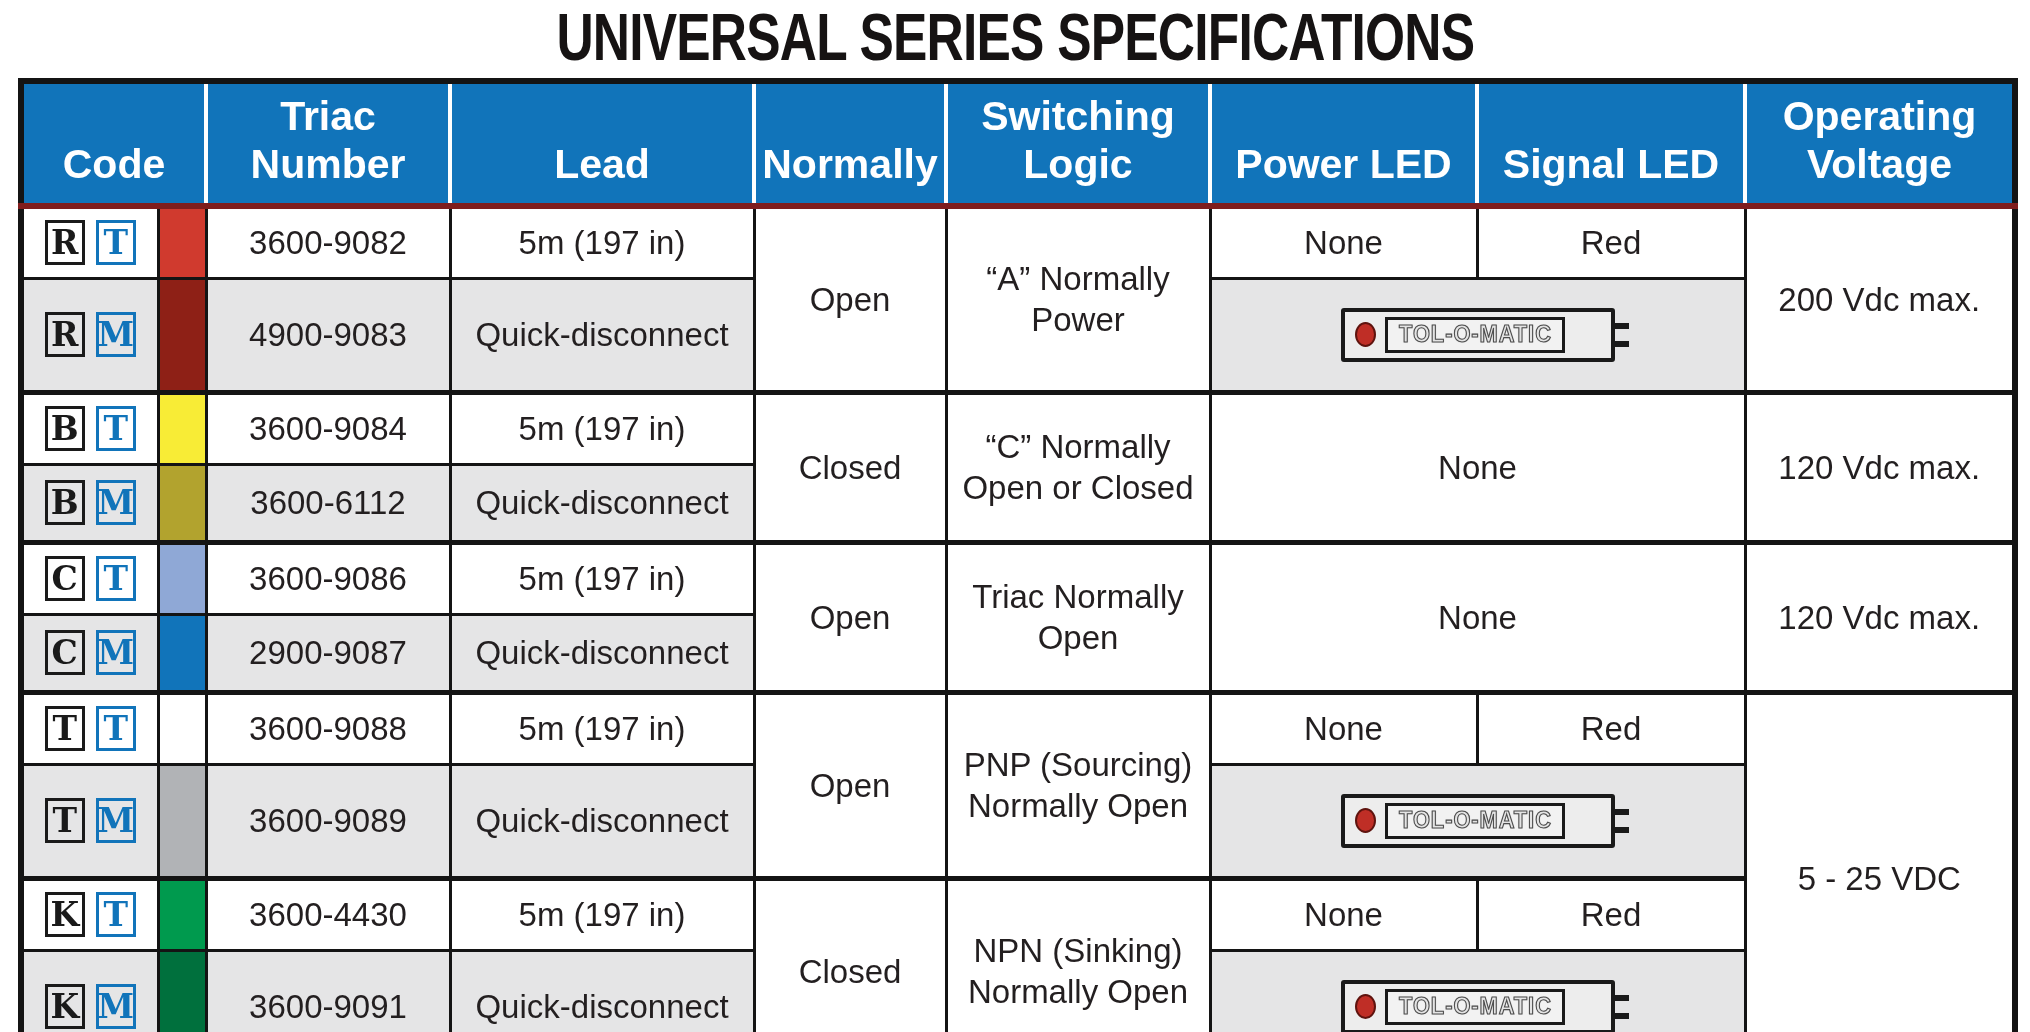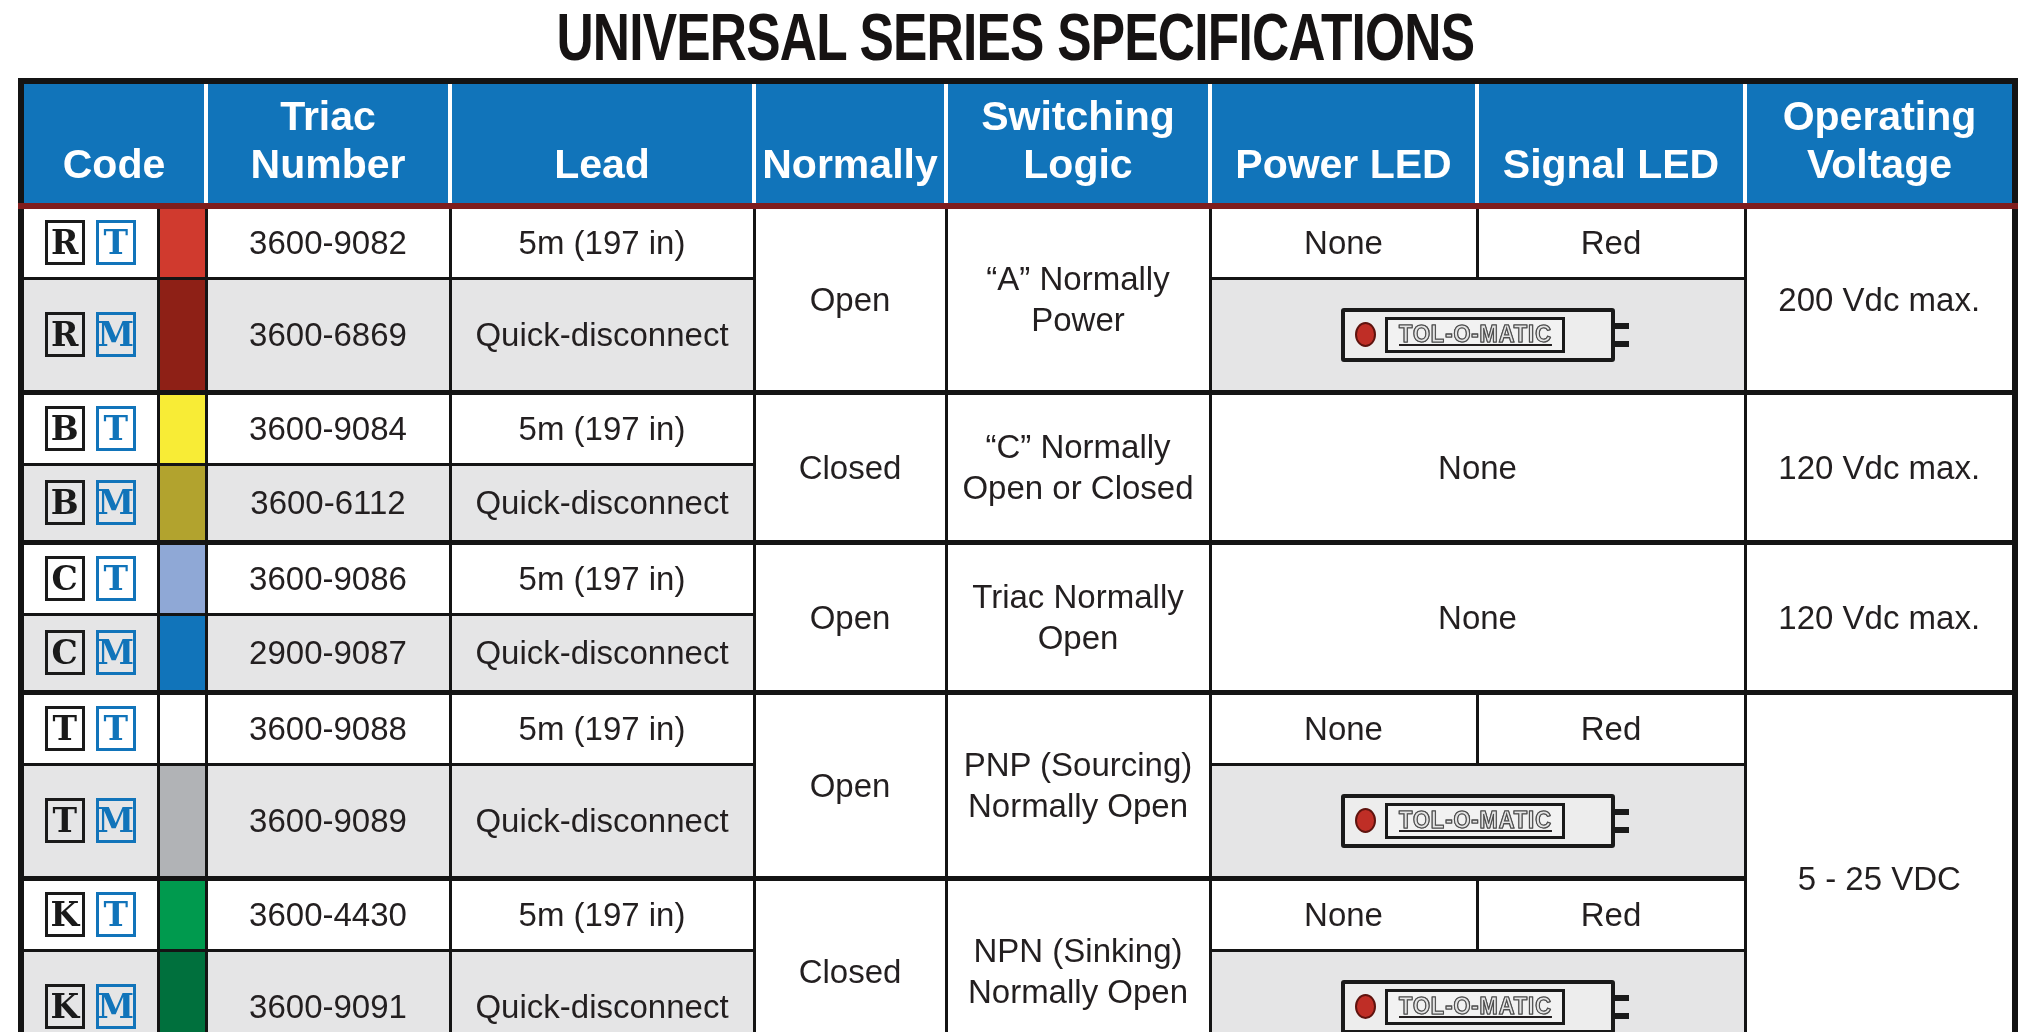--- a/index.html
+++ b/index.html
@@ -78,21 +78,21 @@
     font-weight:bold;font-size:33px;line-height:1;
     background:transparent;
   }
   .code-box.primary{border:3px solid #1a1a1a;color:#1a1a1a;}
   .code-box.secondary{border:3px solid #1174ba;color:#1174ba;}
 
   td.swatch{padding:0;}
 
   td.logic-cell{padding:2px 10px;}
 
-  td.sensor-cell{padding:6px 8px;text-decoration:underline;}
+  td.sensor-cell{padding:6px 8px;}
   .sensor{
     position:relative;
     width:274px;height:54px;
     margin:0 auto;
     background:#ededed;
     border:4px solid #1a1a1a;
     border-radius:3px;
     display:flex;align-items:center;
     box-sizing:border-box;
   }
@@ -179,21 +179,21 @@
           <td class="span-cell" rowspan="2">200 Vdc max.</td>
         </tr>
         <tr class="m-row tall">
           <td class="code-cell">
             <div class="code-boxes">
               <span class="code-box primary">R</span>
               <span class="code-box secondary">M</span>
             </div>
           </td>
           <td class="swatch" style="background-color: rgb(142, 32, 22);"></td>
-          <td>3600-6869</td>
+          <td>4900-9083</td>
           <td>Quick-disconnect</td>
           <td class="sensor-cell" colspan="2">
             <div class="sensor">
               <span class="sensor-led"></span>
               <span class="sensor-plate">
                 <span class="sensor-brand">TOL-O-MATIC</span>
               </span>
               <span class="sensor-pins">
                 <span class="pin top"></span>
                   <span class="pin bottom"></span>

